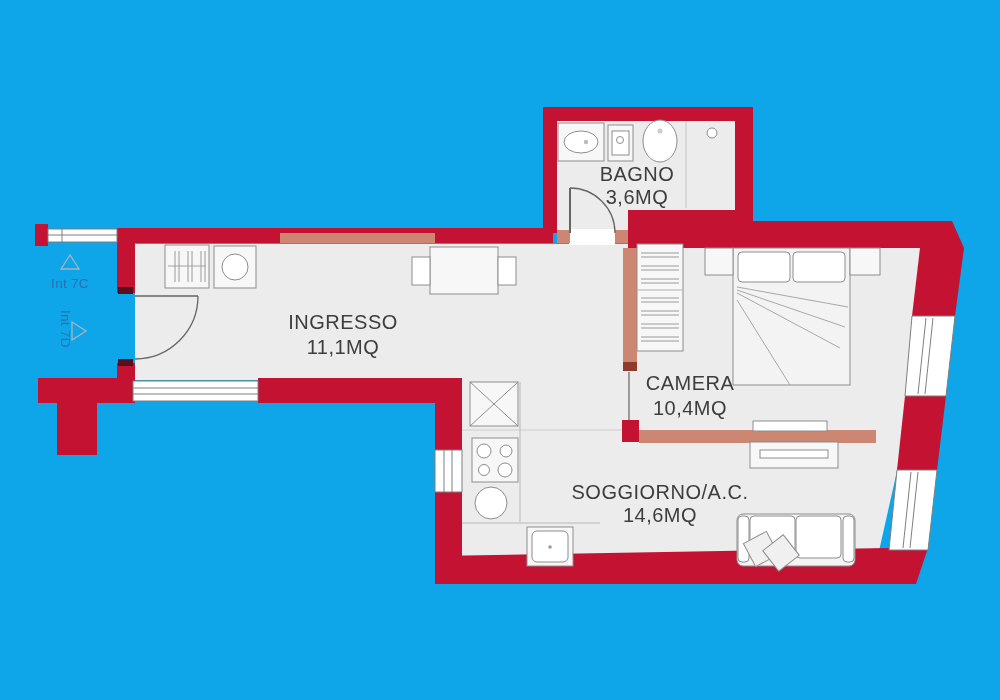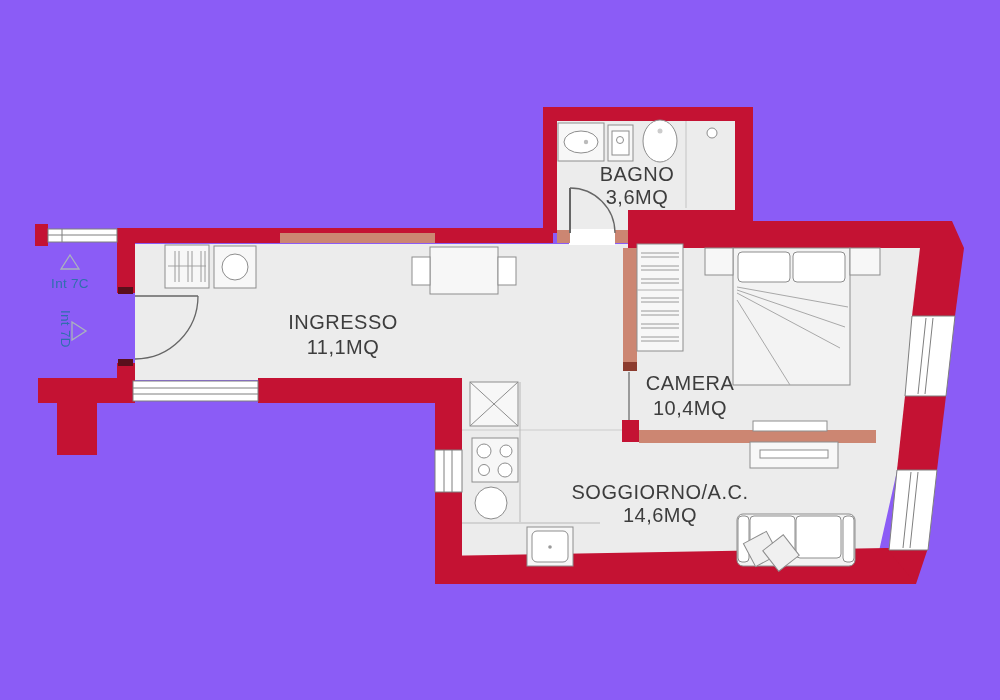--- a/index.html
+++ b/index.html
@@ -1,16 +1,16 @@
 <!DOCTYPE html>
 <html><head>
 <meta charset="utf-8">
 <style>
   html,body{margin:0;padding:0;background:#ffffff;}
-  .stage{width:1000px;height:700px;position:relative;background:#8b5cf6;overflow:hidden;
+  .stage{width:1000px;height:700px;position:relative;background:#0ea5e9;overflow:hidden;
          font-family:"Liberation Sans", sans-serif;}
   svg{display:block;}
   text{font-family:"Liberation Sans", sans-serif;}
   .room-name{fill:#3d3d3d;font-size:20px;letter-spacing:0.5px;}
   .room-area{fill:#3d3d3d;font-size:20px;letter-spacing:0.5px;}
   .unit-label{fill:#2f6fae;font-size:13.5px;letter-spacing:0.3px;}
 </style>
 </head>
 <body>
 

